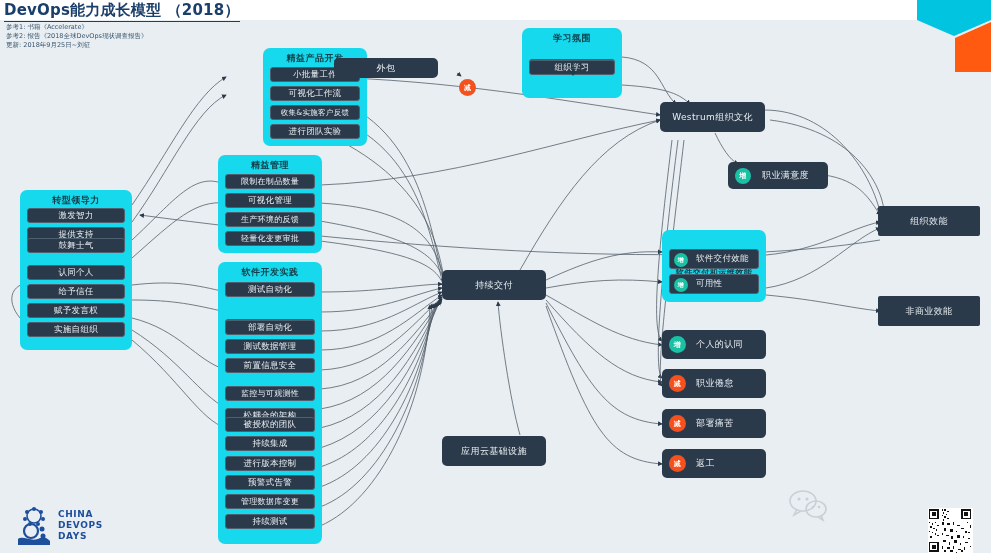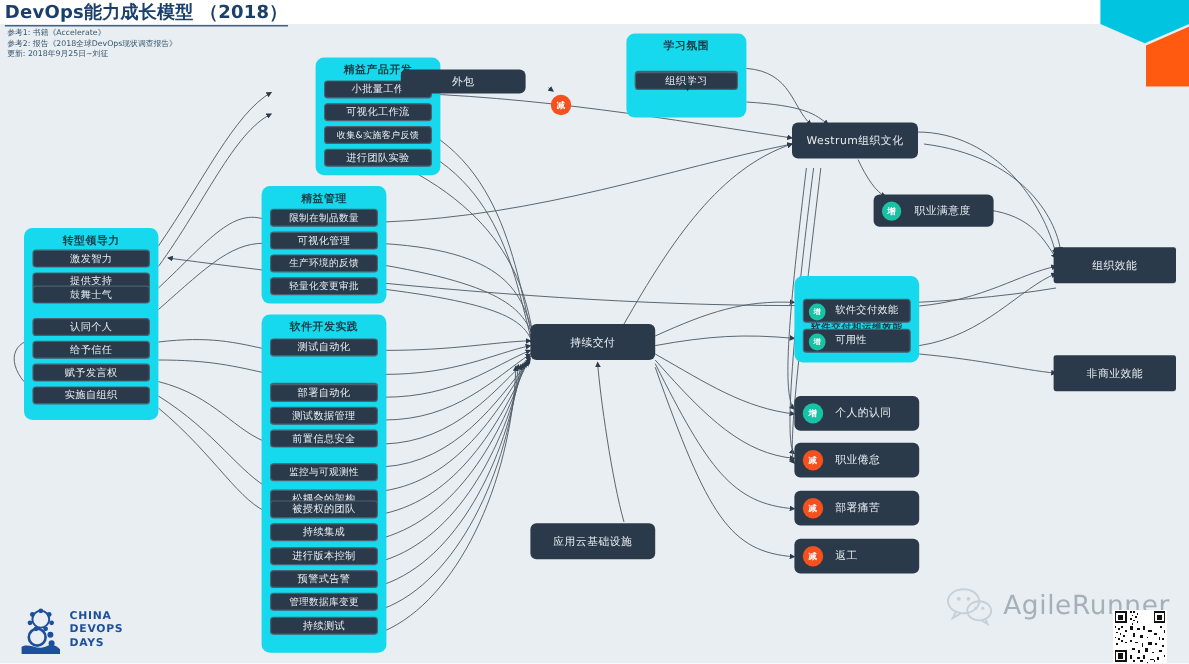--- a/index.html
+++ b/index.html
@@ -377,21 +377,20 @@
         <ellipse cx="28" cy="21" rx="10" ry="8"></ellipse>
         <path d="M33,27 L35,32 L30,29"></path>
       </g>
       <g fill="#c3ccd3">
         <circle cx="11" cy="11" r="1.6"></circle>
           <circle cx="19" cy="11" r="1.6"></circle>
         <circle cx="25" cy="19" r="1.3"></circle>
           <circle cx="31" cy="19" r="1.3"></circle>
       </g>
     </svg>
-    <span id="wm-label">AgileRunner</span>
   </div>
 
   <svg id="qr" viewBox="0 0 32 32" shape-rendering="crispEdges">
     <rect width="32" height="32" fill="#ffffff"></rect>
     <g fill="#111111">
       <rect x="1" y="1" width="7" height="7"></rect>
         <rect x="2" y="2" width="5" height="5" fill="#fff"></rect>
         <rect x="3" y="3" width="3" height="3"></rect>
       <rect x="24" y="1" width="7" height="7"></rect>
         <rect x="25" y="2" width="5" height="5" fill="#fff"></rect>

